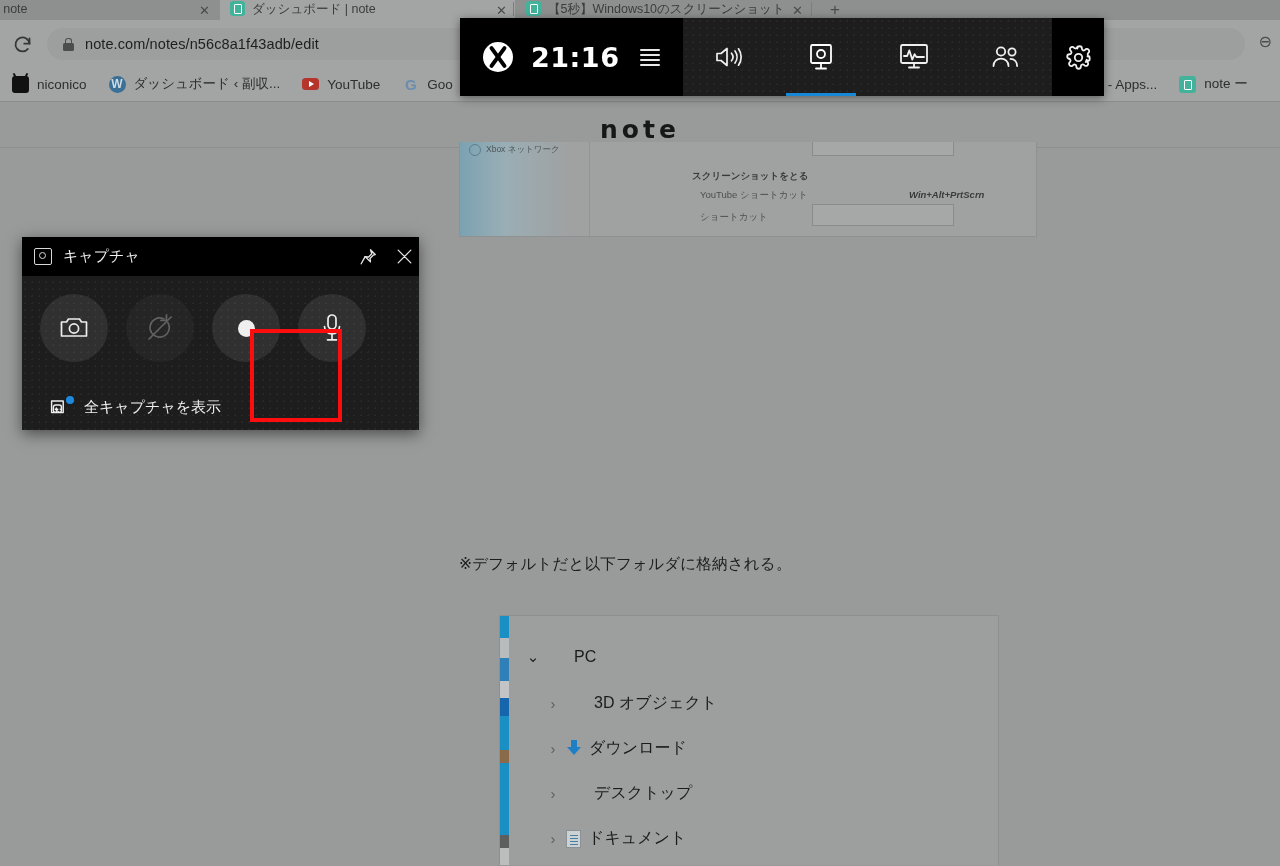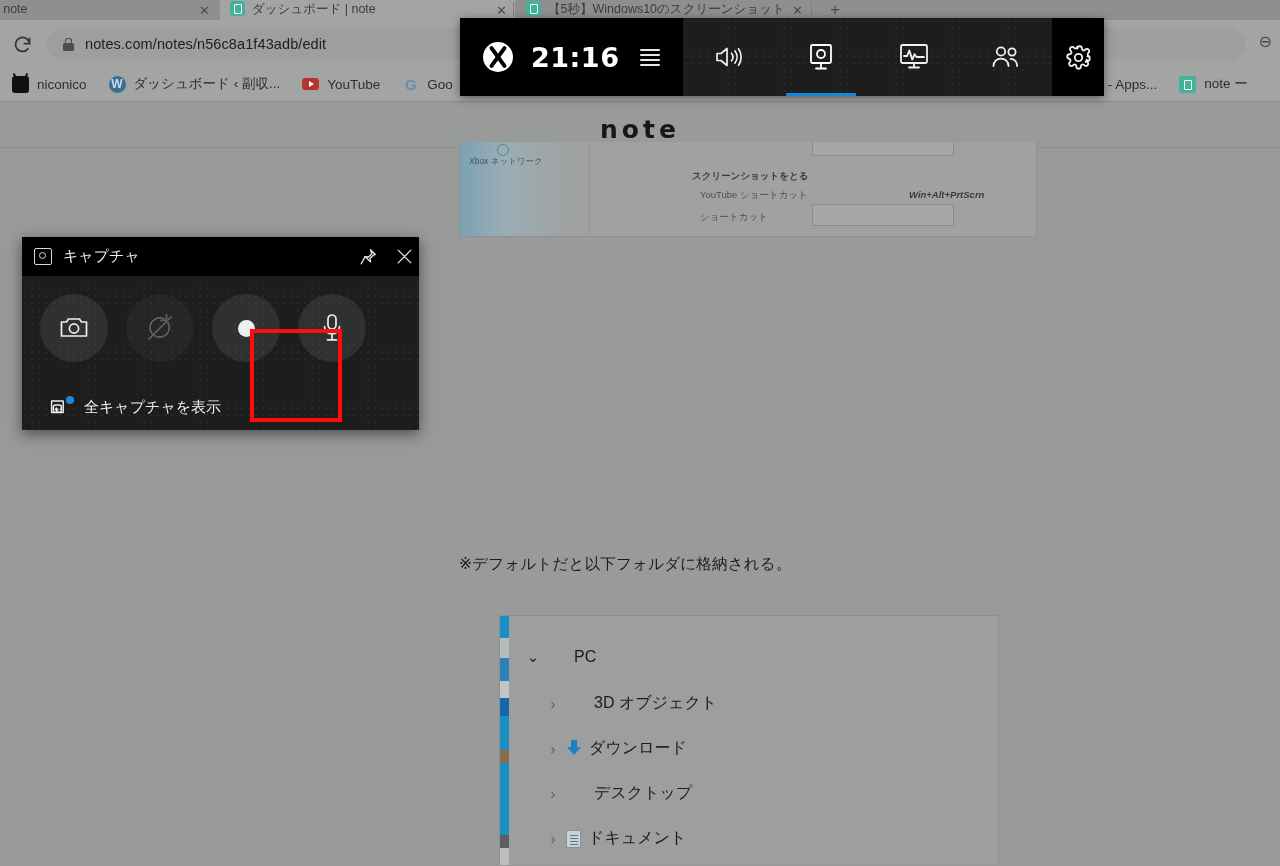--- a/index.html
+++ b/index.html
@@ -281,21 +281,20 @@
     background: linear-gradient(90deg, #7ba2b2 0%, #9aaeb5 40%, #a0a1a1 100%);
   }
   .embed-nav-row {
     position: absolute;
     left: 9px; top: 2px;
     display: flex;
     align-items: center;
     font-size: 8.5px;
     color: #4a5558;
     white-space: nowrap;
-    flex-direction: column;
   }
   .embed-nav-row .dot {
     width: 10px; height: 10px;
     border: 1.2px solid #5a7f90;
     border-radius: 50%;
     margin-right: 5px;
     position: relative;
   }
   .embed-divider {
     position: absolute;
@@ -673,21 +672,21 @@
 
   <div class="toolbar">
     <div class="reload-btn">
       <svg width="21" height="21" viewBox="0 0 24 24" fill="none" stroke="#363838" stroke-width="2" stroke-linecap="round" aria-hidden="true">
         <path d="M20 11a8 8 0 1 0-1.8 6"></path>
         <path d="M20 5v6h-6"></path>
       </svg>
     </div>
     <div class="omnibox">
       <span class="lock-icon"></span>
-      <span class="omnibox-url">notes.com/notes/n56c8a1f43adb/edit</span>
+      <span class="omnibox-url">note.com/notes/n56c8a1f43adb/edit</span>
     </div>
     <div class="omnibox-right">⊖</div>
   </div>
 
   <div class="bookmarks">
     <div class="bm">
       <span class="bm-ico ico-niconico"></span>
       <span>niconico</span>
     </div>
     <div class="bm">

